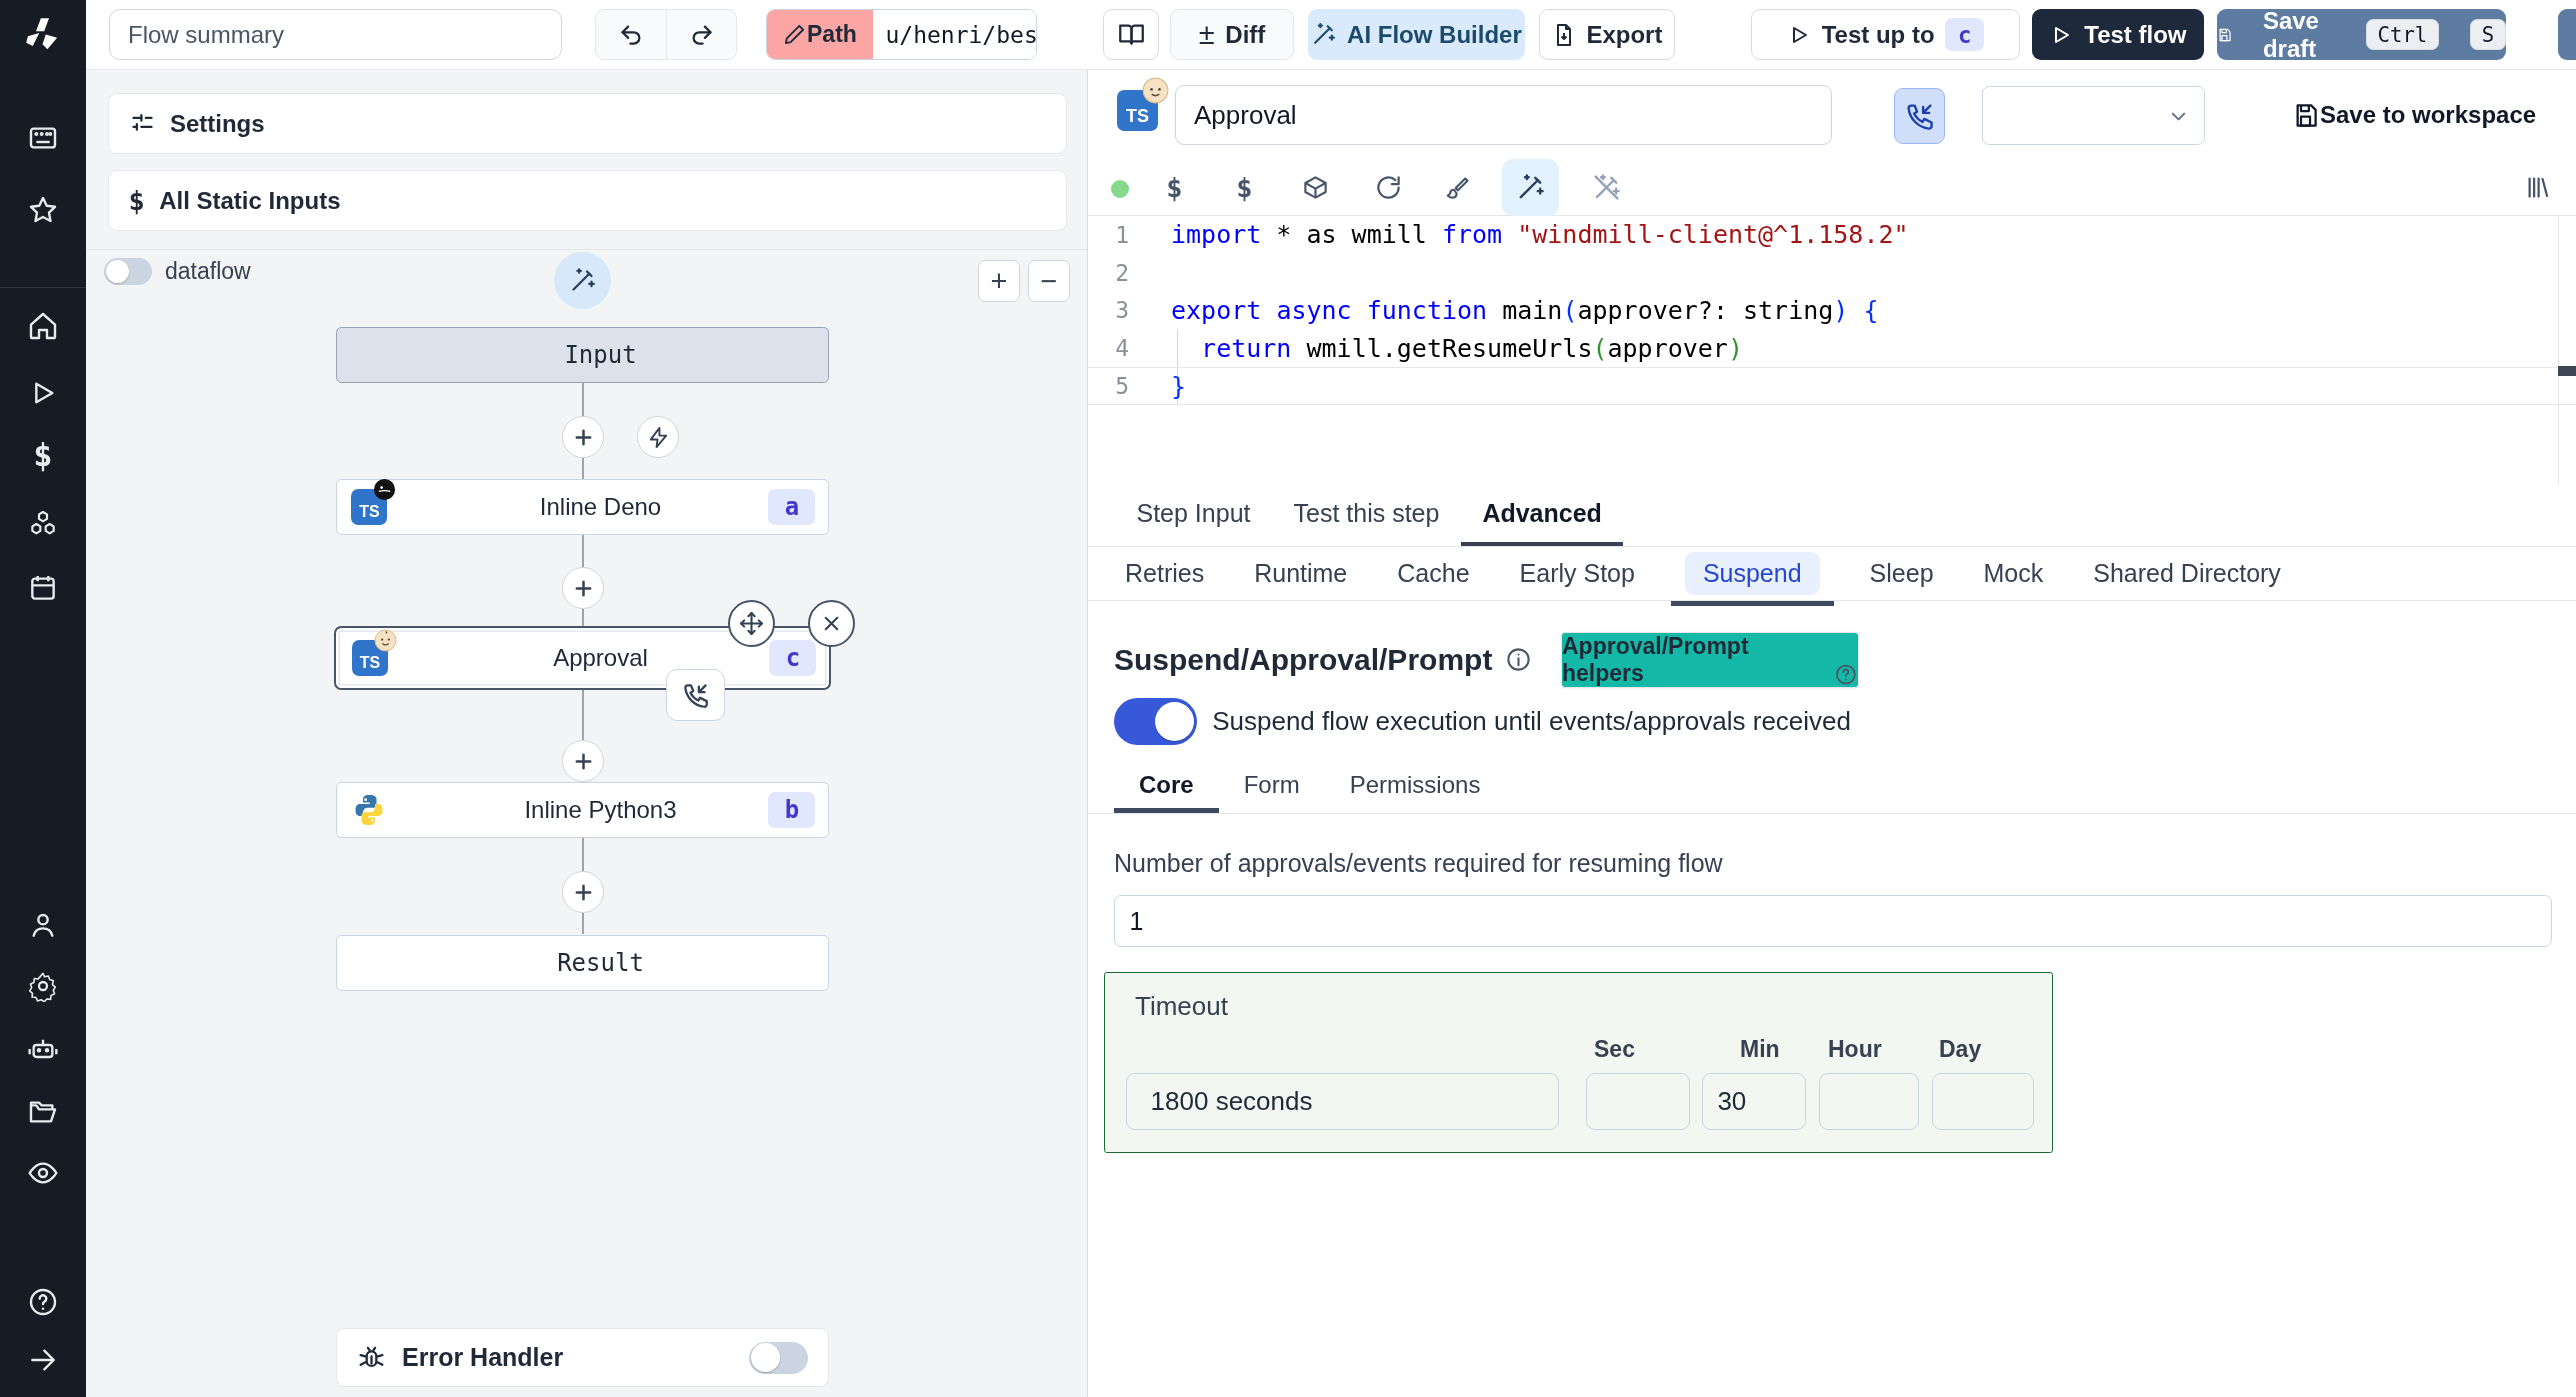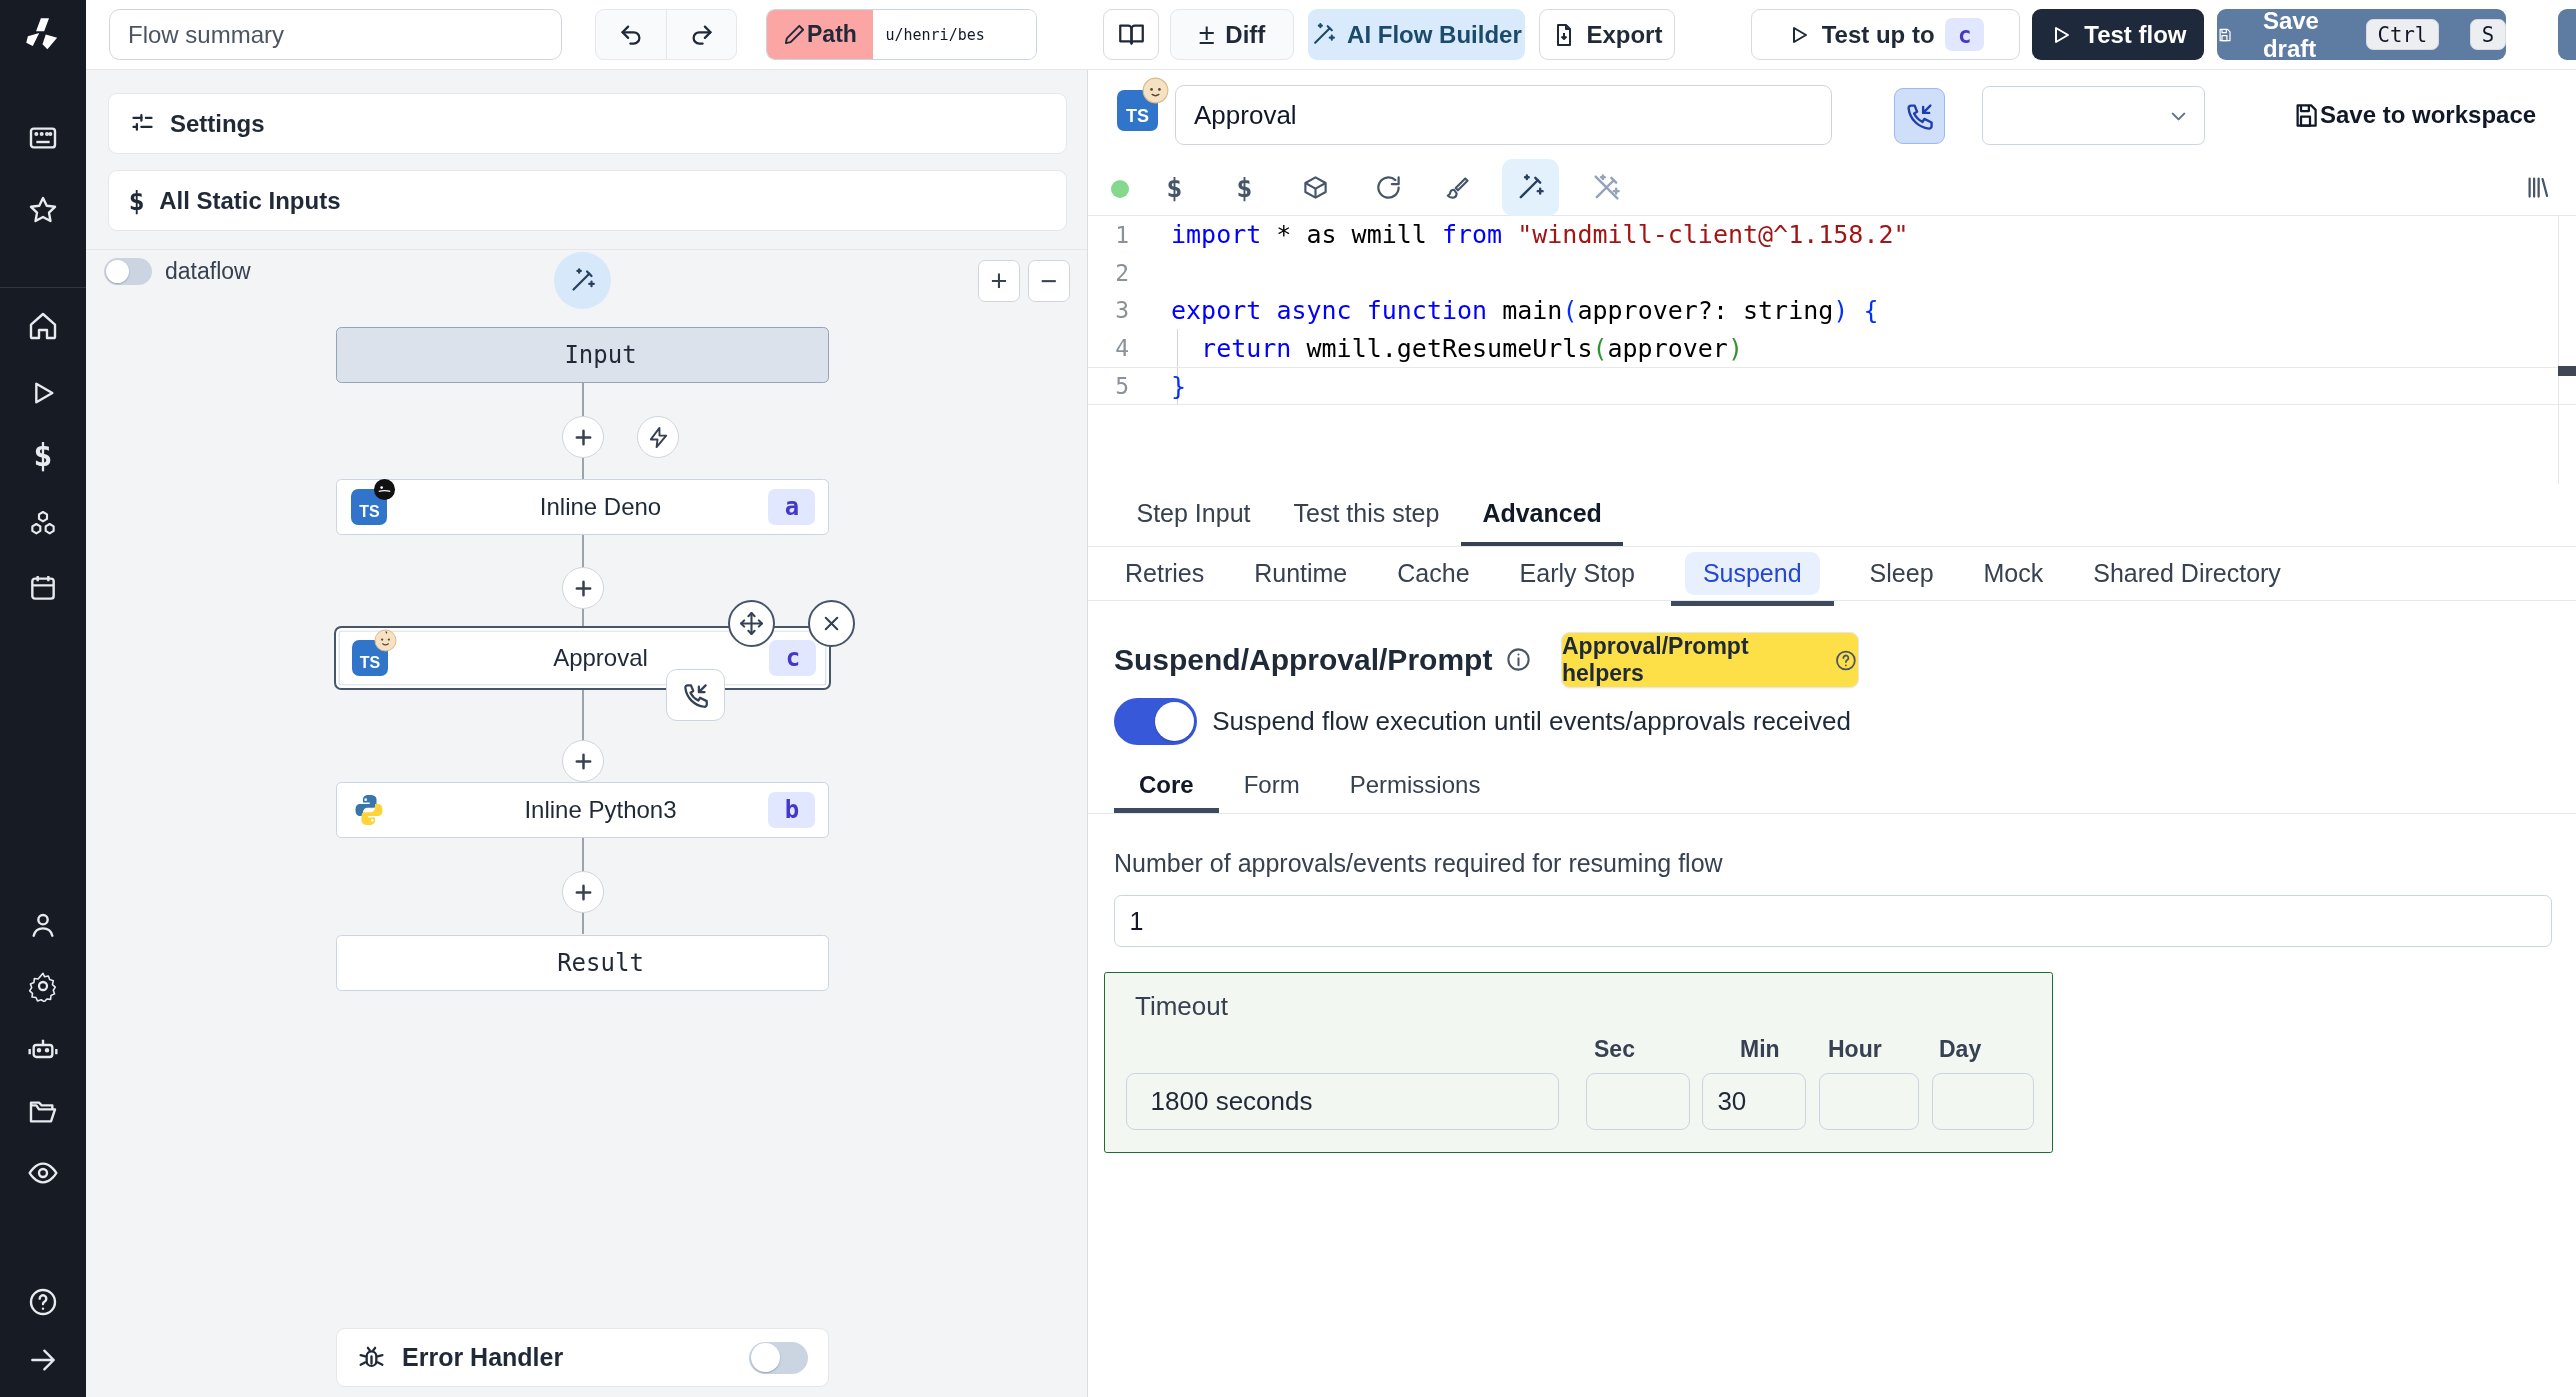--- a/index.html
+++ b/index.html
@@ -20,21 +20,21 @@
   .bordered { background:#fff; border:0.9px solid #d7dbe0; }
   .soft { background:#f8fafc; border:0.9px solid #e5e7eb; }
   #flow-summary { position:absolute; left:23px; top:9px; width:453px; height:51px; border:0.9px solid #d1d5db; border-radius:10.8px;
                   padding:0 18px; font-size:24px; color:#374151; font-family:"Liberation Sans",sans-serif; }
   #flow-summary::placeholder { color:#4b5563; }
   #undo-group { position:absolute; left:509px; top:9px; height:51px; display:flex; border:0.9px solid #e5e7eb; border-radius:9px; overflow:hidden; background:#f8fafc; }
   #undo-group > div { width:70px; display:flex; align-items:center; justify-content:center; cursor:pointer; color:#1f2937; }
   #undo-group > div + div { border-left:0.9px solid #e5e7eb; }
   #path-group { position:absolute; left:680px; top:9px; height:51px; display:flex; border:0.9px solid #cbd5e1; border-radius:9px; overflow:hidden; }
   #path-left { background:#fca5a5; display:flex; align-items:center; gap:1px; padding:0 16px; font-weight:700; font-size:23px; cursor:pointer; }
-  #path-right { background:#fff; display:flex; align-items:center; padding:0 12.6px; font-family:"DejaVu Sans Mono",monospace; font-size:15px; color:#111827; width:163px; overflow:hidden; white-space:nowrap; }
+  #path-right { background:#fff; display:flex; align-items:center; padding:0 12.6px; font-family:"DejaVu Sans Mono",monospace; font-size:23px; color:#111827; width:163px; overflow:hidden; white-space:nowrap; }
   .kbd { background:#eceef2; border:0.9px solid #d8dbe2; border-radius:7.2px; padding:2.7px 10.8px; font-family:"DejaVu Sans Mono",monospace;
          font-size:20.6px; color:#111827; font-weight:400; }
   .badge-ind { background:#e0e7ff; color:#4338ca; border-radius:7.2px; font-family:"DejaVu Sans Mono",monospace; font-weight:700; }
 
   
   #graph-panel { position:absolute; left:86px; top:70px; width:1002px; bottom:0; background:#f3f4f6; border-right:0.9px solid #d9dde2; overflow:hidden; }
   .card { position:absolute; left:21.5px; width:959px; height:61px; background:#fff; border:0.9px solid #e5e7eb; border-radius:9px;
           display:flex; align-items:center; gap:14.4px; padding:0 20px; cursor:pointer; }
   .card .lbl { font-size:24px; font-weight:700; color:#1f2937; }
   .card .lbl.med { font-weight:600; }
@@ -96,22 +96,22 @@
   #tabs1 { position:absolute; left:0; right:0; top:414px; height:63px; border-bottom:0.9px solid #e5e7eb; display:flex; padding-left:27px; }
   #tabs1 .tab { padding:0 21.5px; display:flex; align-items:center; font-size:25px; color:#374151; cursor:pointer; border-bottom:4.5px solid transparent; }
   #tabs1 .tab.active { color:#111827; font-weight:600; border-bottom-color:#374151; }
   #tabs2 { position:absolute; left:0; right:0; top:477px; height:54px; border-bottom:0.9px solid #e5e7eb; display:flex; align-items:center; padding-left:37px; gap:50px; }
   #tabs2 .tab { font-size:25px; color:#374151; cursor:pointer; position:relative; }
   #tabs2 .tab.active { color:#2546d0; background:#e8f0fe; border-radius:9px; padding:7.2px 18px; }
   #tabs2 .tab.active::after { content:""; position:absolute; left:-14.4px; right:-14.4px; bottom:-10.8px; height:5.4px; background:#3e4a5e; }
 
   #sus-title-row { position:absolute; left:26px; top:558px; height:63px; display:flex; align-items:center; gap:12.6px; }
   #sus-title { font-size:30px; font-weight:700; color:#1f2937; }
-  #helpers-btn { position:absolute; left:473px; top:562px; width:298px; height:56px; border:0.9px solid #e5e7eb; border-radius:9px;
-                 background:#fde047; box-shadow:0 0.9px 1.8px rgba(0,0,0,.05); display:flex; align-items:center; justify-content:center;
+  #helpers-btn { position:absolute; left:473px; top:562px; width:298px; height:56px; border:0.9px solid #e5e7eb; border-radius:4px;
+                 background:#14b8a6; box-shadow:0 0.9px 1.8px rgba(0,0,0,.05); display:flex; align-items:flex-end; justify-content:center;
                  gap:10.8px; font-size:23px; font-weight:600; color:#1f2937; cursor:pointer; }
   #sus-toggle-row { position:absolute; left:26px; top:628px; height:47px; display:flex; align-items:center; gap:15.2px; }
   #sus-toggle-row .lbl { font-size:26px; color:#1f2937; }
   #subtabs { position:absolute; left:0; right:0; top:692px; height:52px; border-bottom:0.9px solid #e5e7eb; display:flex; padding-left:26px; }
   #subtabs .tab { padding:0 25px; display:flex; align-items:center; font-size:24px; color:#374151; cursor:pointer; border-bottom:5.4px solid transparent; }
   #subtabs .tab.active { color:#111827; font-weight:600; border-bottom-color:#3e4a5e; }
   #approvals-label { position:absolute; left:26px; top:779px; font-size:25px; color:#374151; }
   #approvals-input { position:absolute; left:26px; top:825px; width:1438px; height:52px; border:0.9px solid #cbd5e1; border-radius:7.2px;
                      padding:0 14.4px; font-size:25px; color:#111827; font-family:"Liberation Sans",sans-serif; }
   #timeout-box { position:absolute; left:16px; top:902px; width:949px; height:181px; border:1.8px solid #1e6b34; background:#f2f7f2; border-radius:2.7px; }

